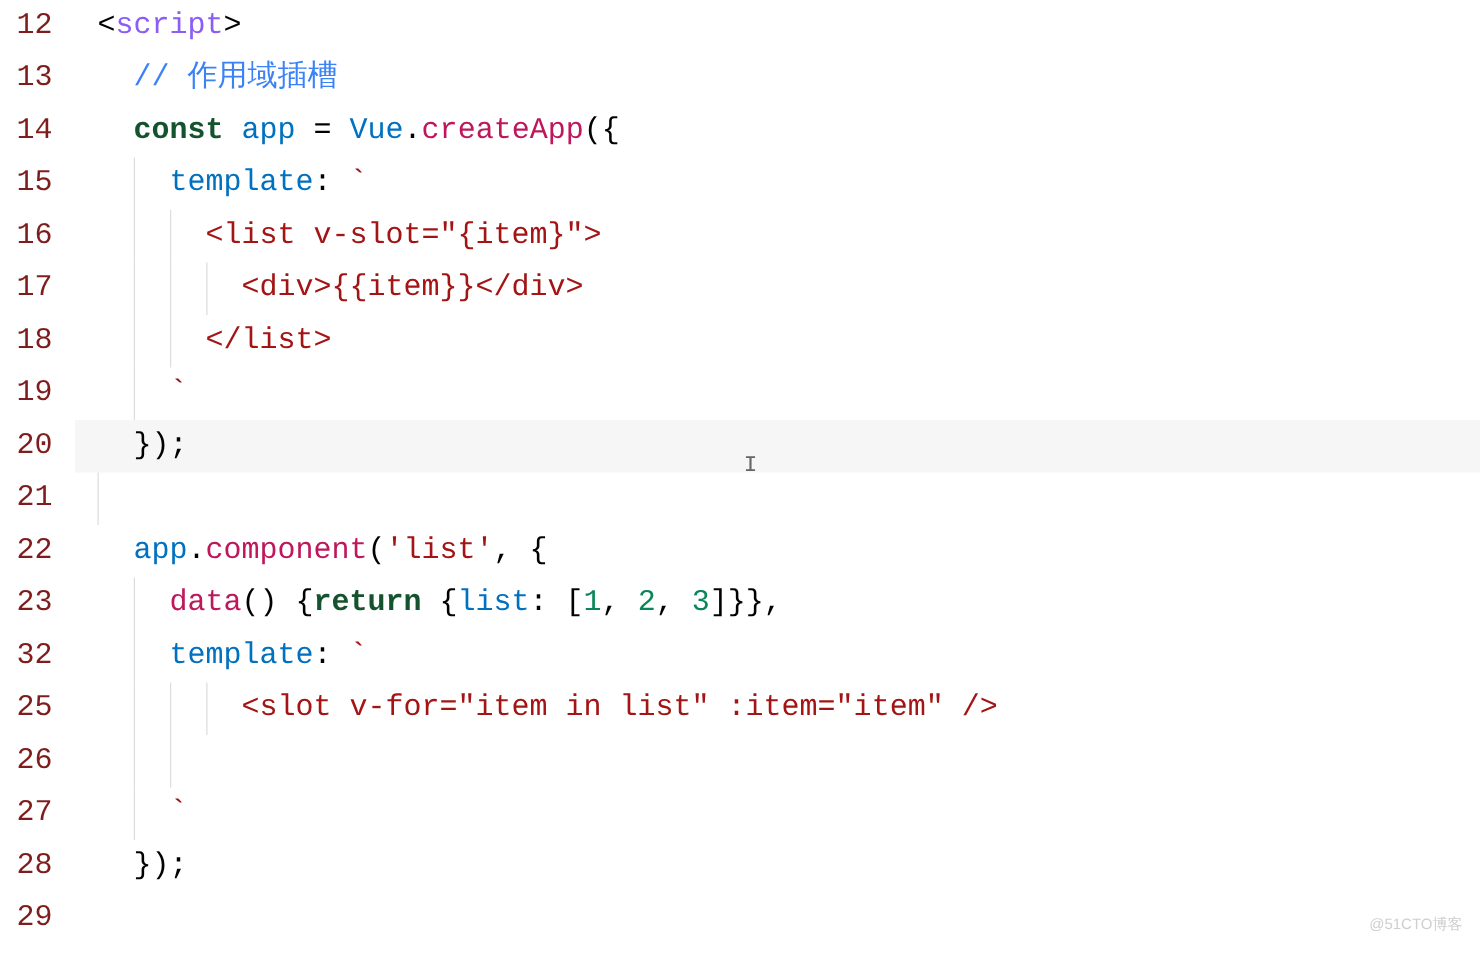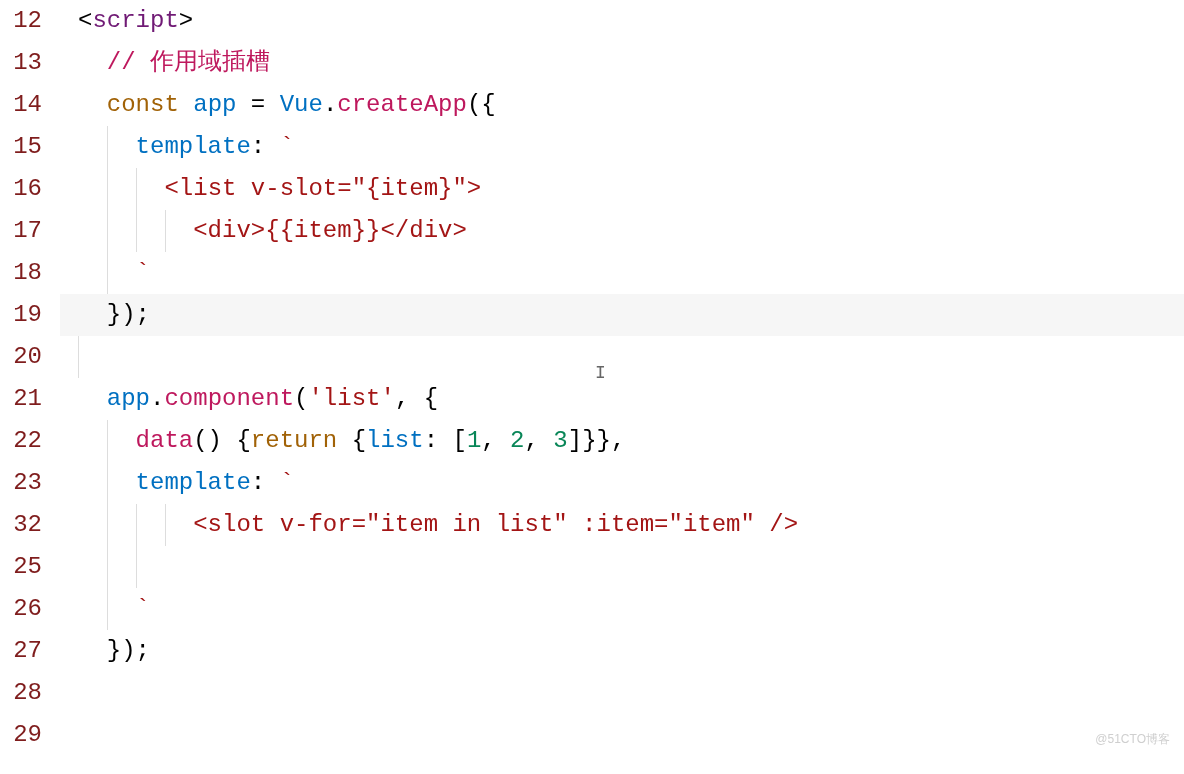--- a/index.html
+++ b/index.html
@@ -41,26 +41,26 @@
     }
     .guide {
       position: absolute;
       left: 0;
       top: 0;
       bottom: 0;
       width: 1px;
       background: #ddd;
     }
     
-    .tok-tag       { color: #701a75; }
-    .tok-keyword   { color: #a16207; }
+    .tok-tag       { color: #8b5cf6; }
+    .tok-keyword   { color: #14532d; font-weight: bold; }
     .tok-variable  { color: #0070c1; }
     .tok-func      { color: #be185d; }
     .tok-string    { color: #a31515; }
-    .tok-comment   { color: #be185d; }
+    .tok-comment   { color: #3b82f6; }
     .tok-number    { color: #098658; }
     .tok-plain     { color: #000000; }
     .cursor-ibeam {
       position: absolute;
       left: 595px;
       top: 358px;
       color: #666;
       font-size: 18px;
       pointer-events: none;
     }
@@ -97,20 +97,21 @@
       <div class="ln">28</div>
       <div class="ln">29</div>
     </div>
   <div class="code">
       <div class="line"><span style="padding-left: 18px;"><span></span><span class="tok-plain">&lt;</span><span class="tok-tag">script</span><span class="tok-plain">&gt;</span></span></div>
       <div class="line"><span style="padding-left: 18px;"><span>  </span><span class="tok-comment">// 作用域插槽</span></span></div>
       <div class="line"><span style="padding-left: 18px;"><span>  </span><span class="tok-keyword">const</span><span class="tok-plain"> </span><span class="tok-variable">app</span><span class="tok-plain"> = </span><span class="tok-variable">Vue</span><span class="tok-plain">.</span><span class="tok-func">createApp</span><span class="tok-plain">({</span></span></div>
       <div class="line"><span class="guide" style="left: 47px;"></span><span style="padding-left: 18px;"><span>    </span><span class="tok-variable">template</span><span class="tok-plain">: </span><span class="tok-string">`</span></span></div>
       <div class="line"><span class="guide" style="left: 47px;"></span><span class="guide" style="left: 76px;"></span><span style="padding-left: 18px;"><span>      </span><span class="tok-string">&lt;list v-slot="{item}"&gt;</span></span></div>
       <div class="line"><span class="guide" style="left: 47px;"></span><span class="guide" style="left: 76px;"></span><span class="guide" style="left: 105px;"></span><span style="padding-left: 18px;"><span>        </span><span class="tok-string">&lt;div&gt;{{item}}&lt;/div&gt;</span></span></div>
+      <div class="line"><span class="guide" style="left: 47px;"></span><span class="guide" style="left: 76px;"></span><span style="padding-left: 18px;"><span>      </span><span class="tok-string">&lt;/list&gt;</span></span></div>
       <div class="line"><span class="guide" style="left: 47px;"></span><span style="padding-left: 18px;"><span>    </span><span class="tok-string">`</span></span></div>
       <div class="line highlight"><span style="padding-left: 18px;"><span>  </span><span class="tok-plain">});</span></span></div>
       <div class="line"><span class="guide" style="left: 18px;"></span><span style="padding-left: 18px;"><span></span></span></div>
       <div class="line"><span style="padding-left: 18px; margin-top: 16px;"><span>  </span><span class="tok-variable">app</span><span class="tok-plain">.</span><span class="tok-func">component</span><span class="tok-plain">(</span><span class="tok-string">'list'</span><span class="tok-plain">, {</span></span></div>
       <div class="line"><span class="guide" style="left: 47px;"></span><span style="padding-left: 18px;"><span>    </span><span class="tok-func">data</span><span class="tok-plain">() {</span><span class="tok-keyword">return</span><span class="tok-plain"> {</span><span class="tok-variable">list</span><span class="tok-plain">: [</span><span class="tok-number">1</span><span class="tok-plain">, </span><span class="tok-number">2</span><span class="tok-plain">, </span><span class="tok-number">3</span><span class="tok-plain">]}},</span></span></div>
       <div class="line"><span class="guide" style="left: 47px;"></span><span style="padding-left: 18px;"><span>    </span><span class="tok-variable">template</span><span class="tok-plain">: </span><span class="tok-string">`</span></span></div>
       <div class="line"><span class="guide" style="left: 47px;"></span><span class="guide" style="left: 76px;"></span><span class="guide" style="left: 105px;"></span><span style="padding-left: 18px;"><span>        </span><span class="tok-string">&lt;slot v-for="item in list" :item="item" /&gt;</span></span></div>
       <div class="line"><span class="guide" style="left: 47px;"></span><span class="guide" style="left: 76px;"></span></div>
       <div class="line"><span class="guide" style="left: 47px;"></span><span style="padding-left: 18px;"><span>    </span><span class="tok-string">`</span></span></div>
       <div class="line"><span style="padding-left: 18px;"><span>  </span><span class="tok-plain">});</span></span></div>

